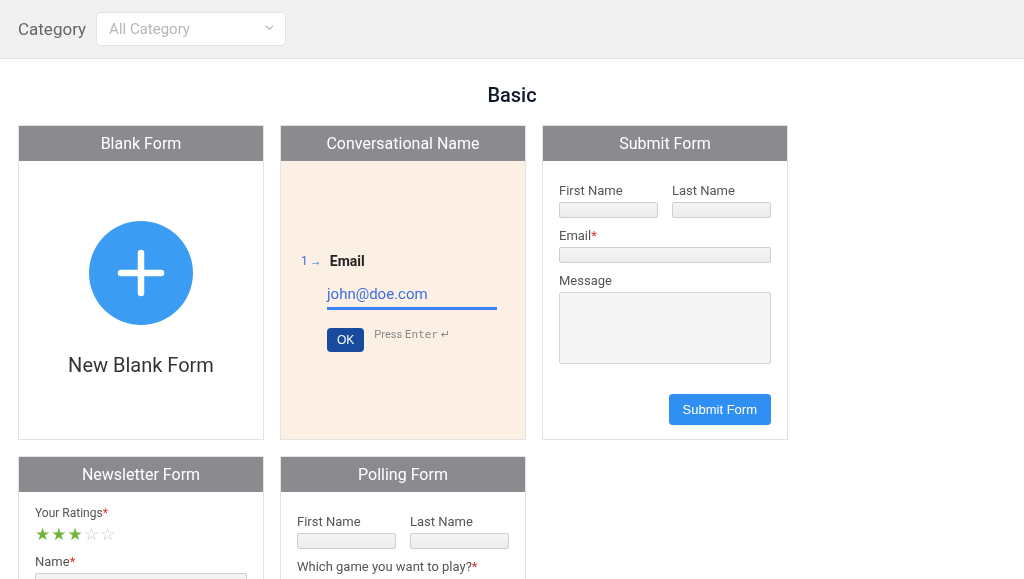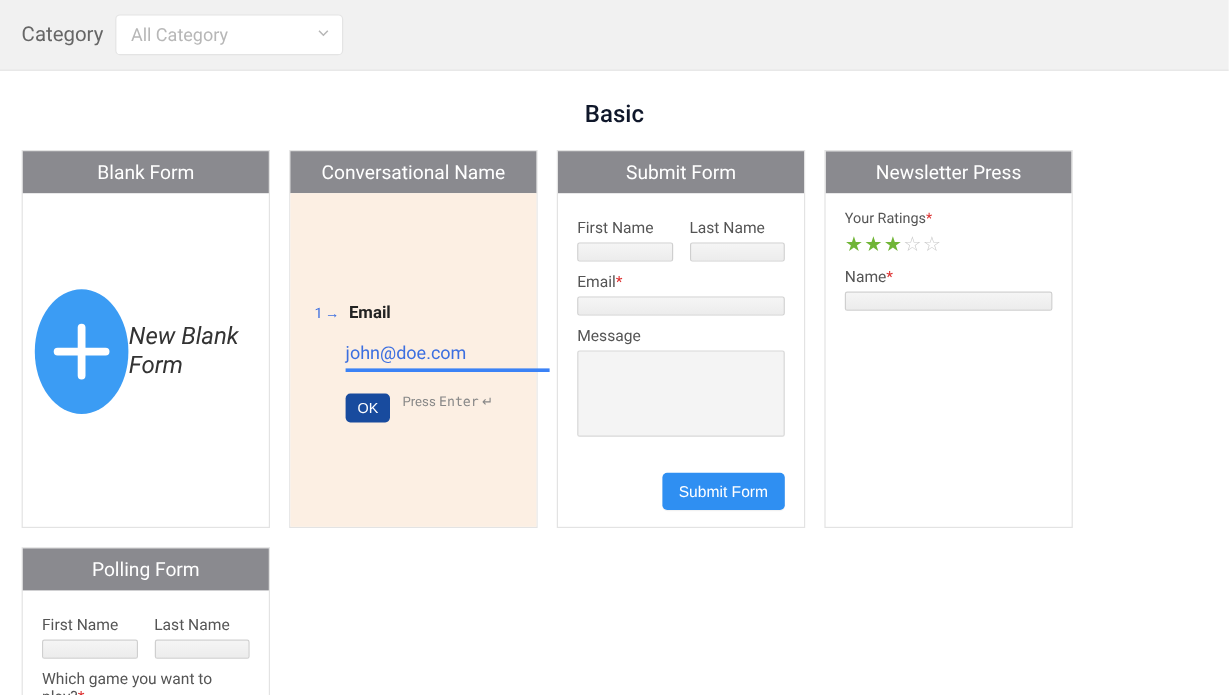--- a/index.html
+++ b/index.html
@@ -45,42 +45,42 @@
     font-weight: 500;
     margin-bottom: 18px;
     text-align: center;
   }
   .grid {
     display: flex;
     flex-wrap: wrap;
     gap: 16px;
   }
   .card {
-    width: 207px;
+    width: 246px;
     border: 1px solid #e3e3e3;
     background: #fff;
     display: flex;
     flex-direction: column;
   }
   .card-header {
     background: #8a8a8f;
     color: #fff;
     text-align: center;
     padding: 8px 4px;
     font-size: 16px;
     font-weight: 400;
   }
   .card-body {
     flex: 1;
     padding: 10px;
     font-size: 12px;
     min-height: 268px;
   }
   
-  .blank-body { display:flex; flex-direction:row; align-items:center; justify-content:center;font-style:italic; }
+  .blank-body { display:flex; flex-direction:column; align-items:center; justify-content:center; }
   .plus-circle {
     width: 104px; height: 104px; border-radius: 50%;
     background: #3b9cf4;
     display:flex; align-items:center; justify-content:center;
     margin-bottom: 28px;
     margin-top: 14px;
   }
   .plus-circle svg { width: 60px; height: 60px; }
   .blank-caption { font-size: 20px; color: #333; margin-bottom: 16px; }
   
@@ -197,21 +197,21 @@
           <span class="flabel">Message</span>
           <div class="ftextarea"></div>
         </div>
         <div class="btn-wrap-right">
           <button class="btn-primary">Submit Form</button>
         </div>
       </div>
     </div>
 
     <div class="card" style="overflow:hidden;">
-      <div class="card-header">Newsletter Press</div>
+      <div class="card-header">Newsletter Form</div>
       <div class="card-body preview-body" style="padding-top:14px;">
         <div class="ratings-label"><span>Your Ratings</span><span class="req">*</span></div>
         <div class="stars">
           <span class="star-on">★</span>
           <span class="star-on">★</span>
           <span class="star-on">★</span>
           <span class="star-off">☆</span>
           <span class="star-off">☆</span>
         </div>
         <div class="field" style="margin-bottom:10px;">

